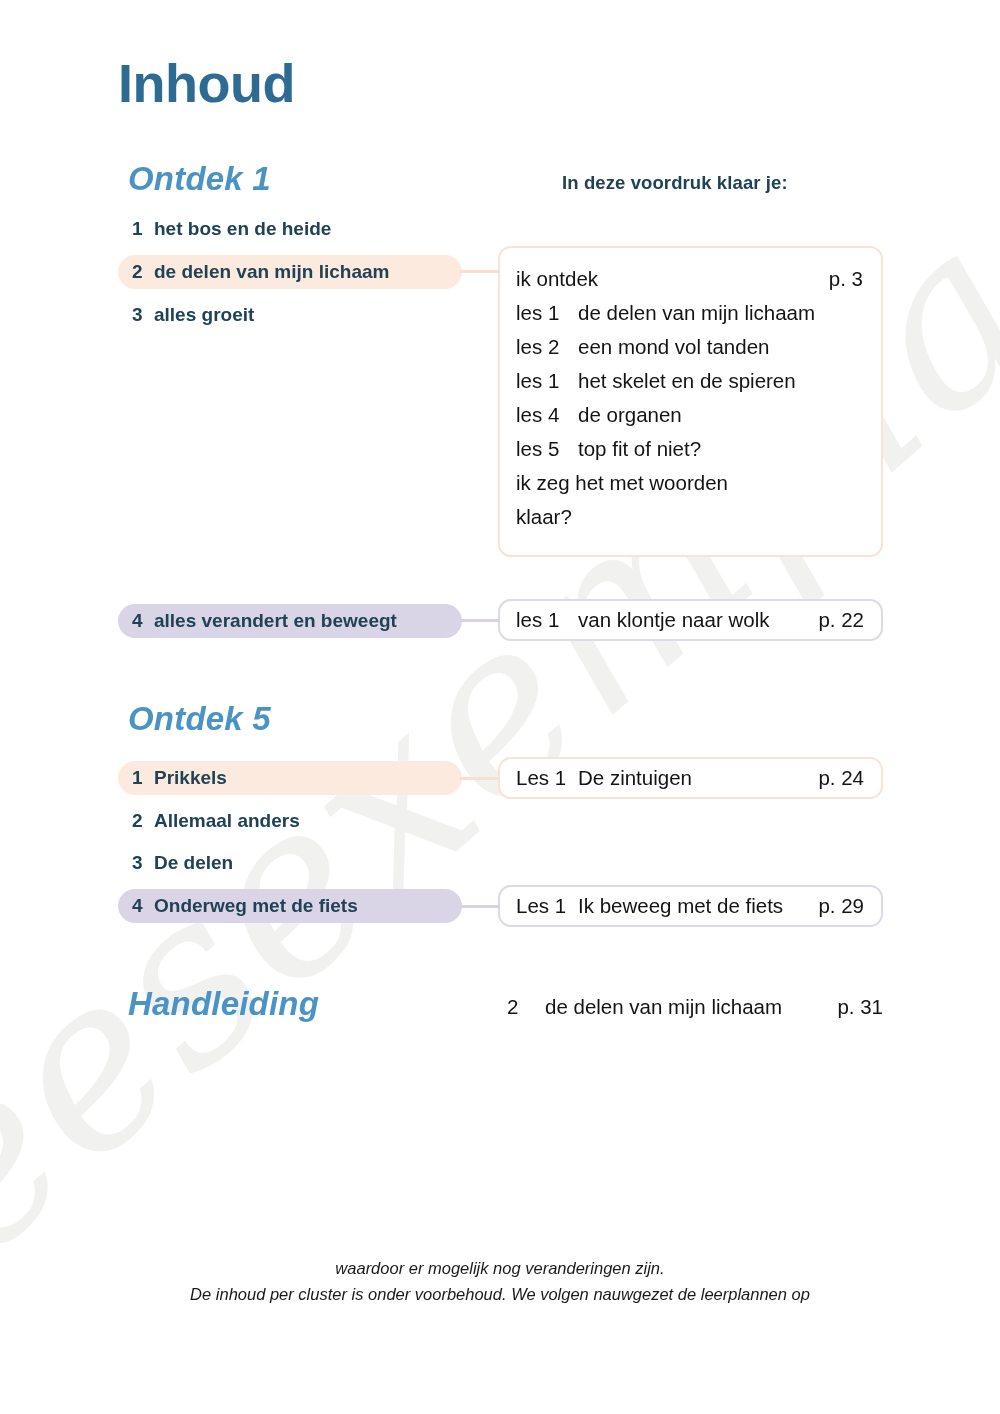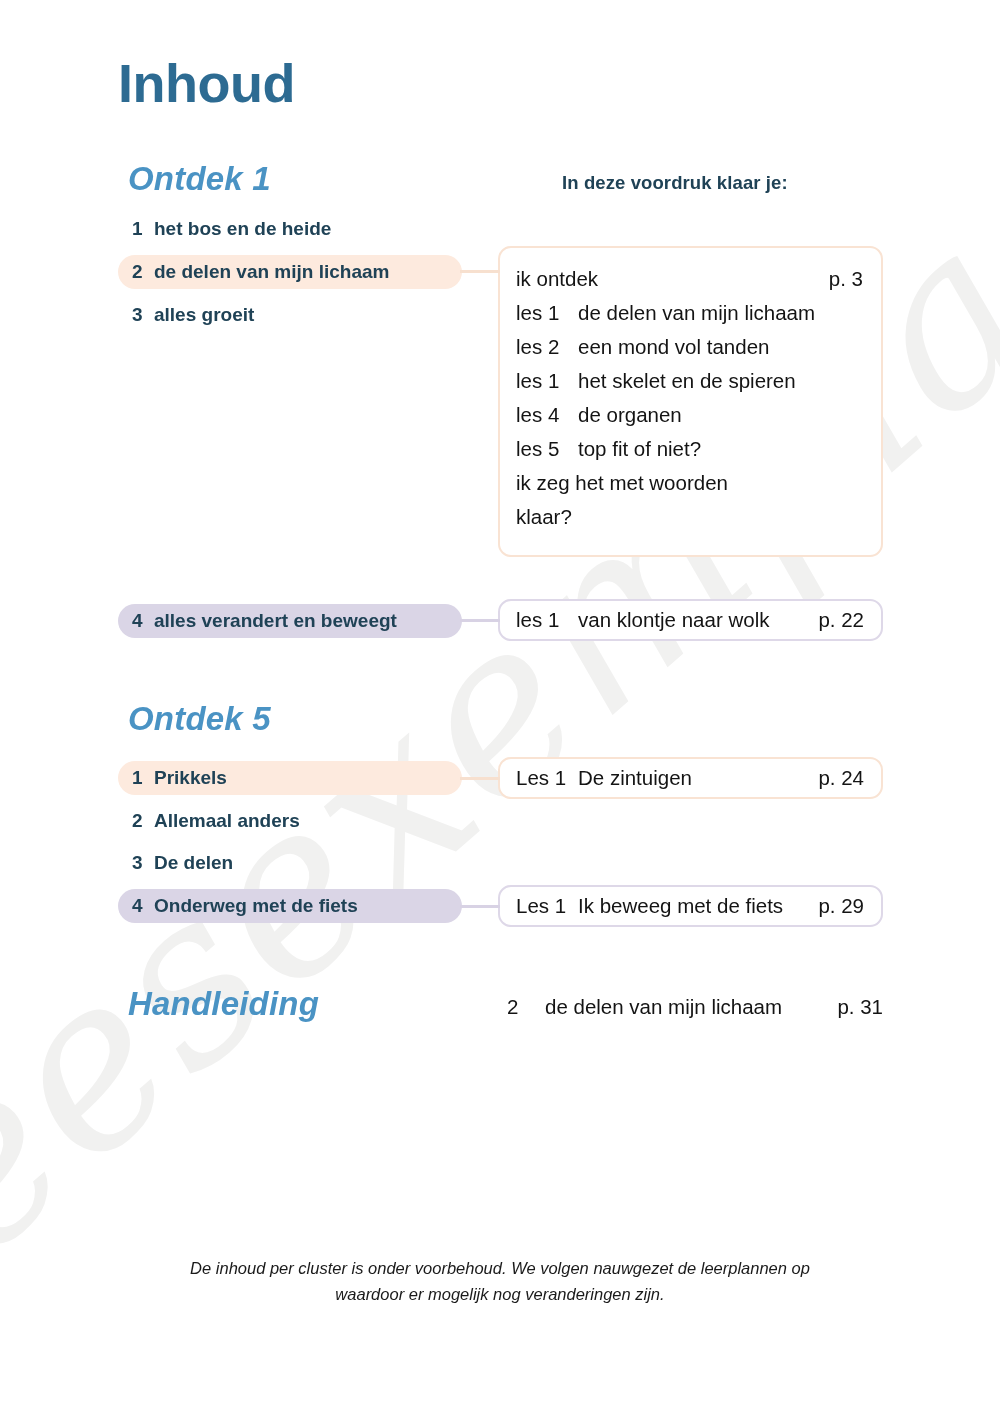--- a/index.html
+++ b/index.html
@@ -319,17 +319,17 @@
 
   <div class="cluster-title c3">Handleiding</div>
 
   <div class="handl-line">
     <span class="num">2</span>
     <span class="txt">de delen van mijn lichaam</span>
     <span class="pg">p. 31</span>
   </div>
 
   <div class="footer">
+    <div>waardoor er mogelijk nog veranderingen zijn.</div>
     <div>De inhoud per cluster is onder voorbehoud. We volgen nauwgezet de leerplannen op</div>
-    <div>waardoor er mogelijk nog veranderingen zijn.</div>
   </div>
 
 </div>
 
 </body></html>

